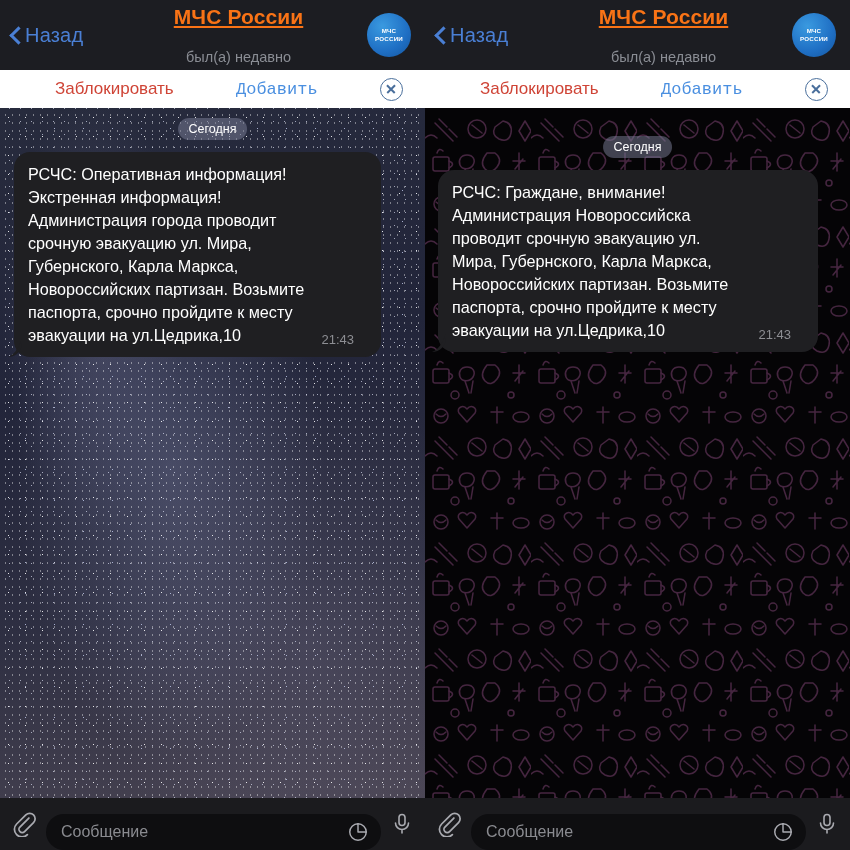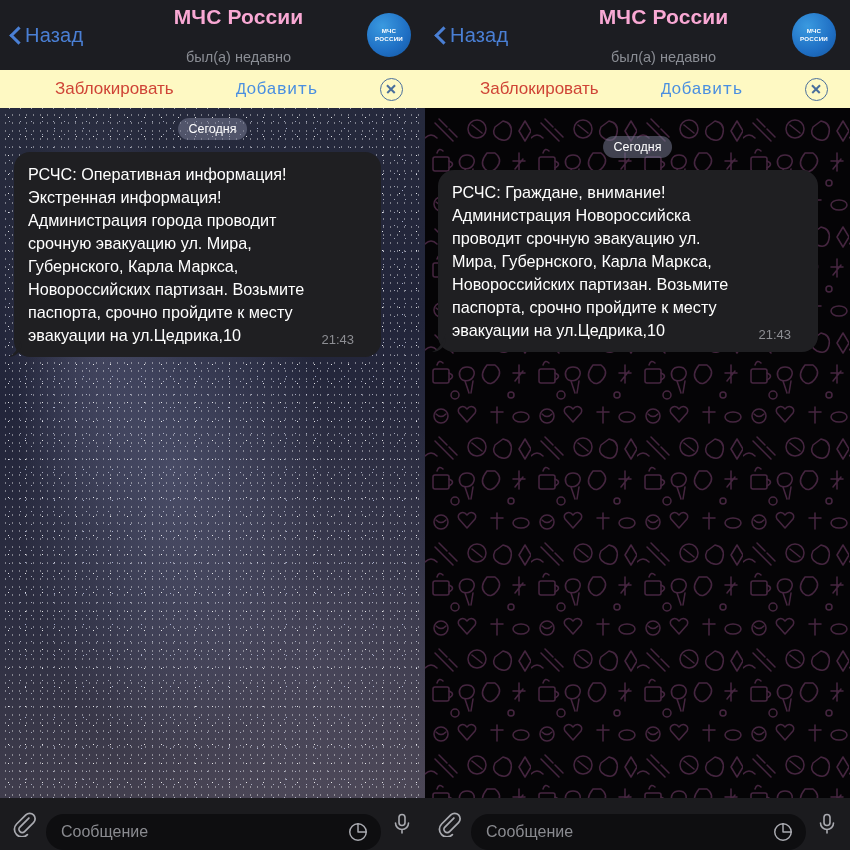--- a/index.html
+++ b/index.html
@@ -36,40 +36,40 @@
     content:""; position:absolute; left:2px; top:3px;
     width:10px; height:10px;
     border-left:3.2px solid #4a7fd4; border-bottom:3.2px solid #4a7fd4;
     transform:rotate(45deg);
   }
   .title-block {
     flex:1 1 auto; text-align:center; line-height:1.12;
     margin-left:-10px;
   }
   .title-main {
-    color:#f9a8d4; font-size:21px; font-weight:bold; letter-spacing:.1px;
+    color:#f97316; font-size:21px; font-weight:bold; letter-spacing:.1px;text-decoration:underline;
   }
   .title-sub {
     color:#8a8d94; font-size:14.5px; margin-top:20px;
   }
   .avatar {
     flex:0 0 auto; width:44px; height:44px; border-radius:50%;
     background:radial-gradient(circle at 35% 30%, #3a9ae0 0%, #1f6fc4 60%, #14559e 100%);
     display:flex; flex-direction:column; align-items:center; justify-content:center;
     cursor:pointer; margin-right:4px;
   }
   .avatar span {
     color:#fff; font-size:6.2px; font-weight:bold; letter-spacing:.2px; line-height:1.25;
   }
 
   
   .action-bar {
     position:relative; z-index:6;
     height:38px; flex:0 0 38px;
-    background:#fef9c3;
+    background:#ffffff;
     display:flex; align-items:center;
   }
   .act {
     font-size:17px; cursor:pointer; white-space:nowrap;
   }
   .act.block { color:#cf4436; margin-left:55px; }
   .act.add   { color:#4a8fe0; margin-left:auto; margin-right:auto;font-family:Liberation Mono, monospace; }
   .close-ic {
     width:23px; height:23px; border-radius:50%;
     border:1.6px solid #4a6f9c; position:relative;

